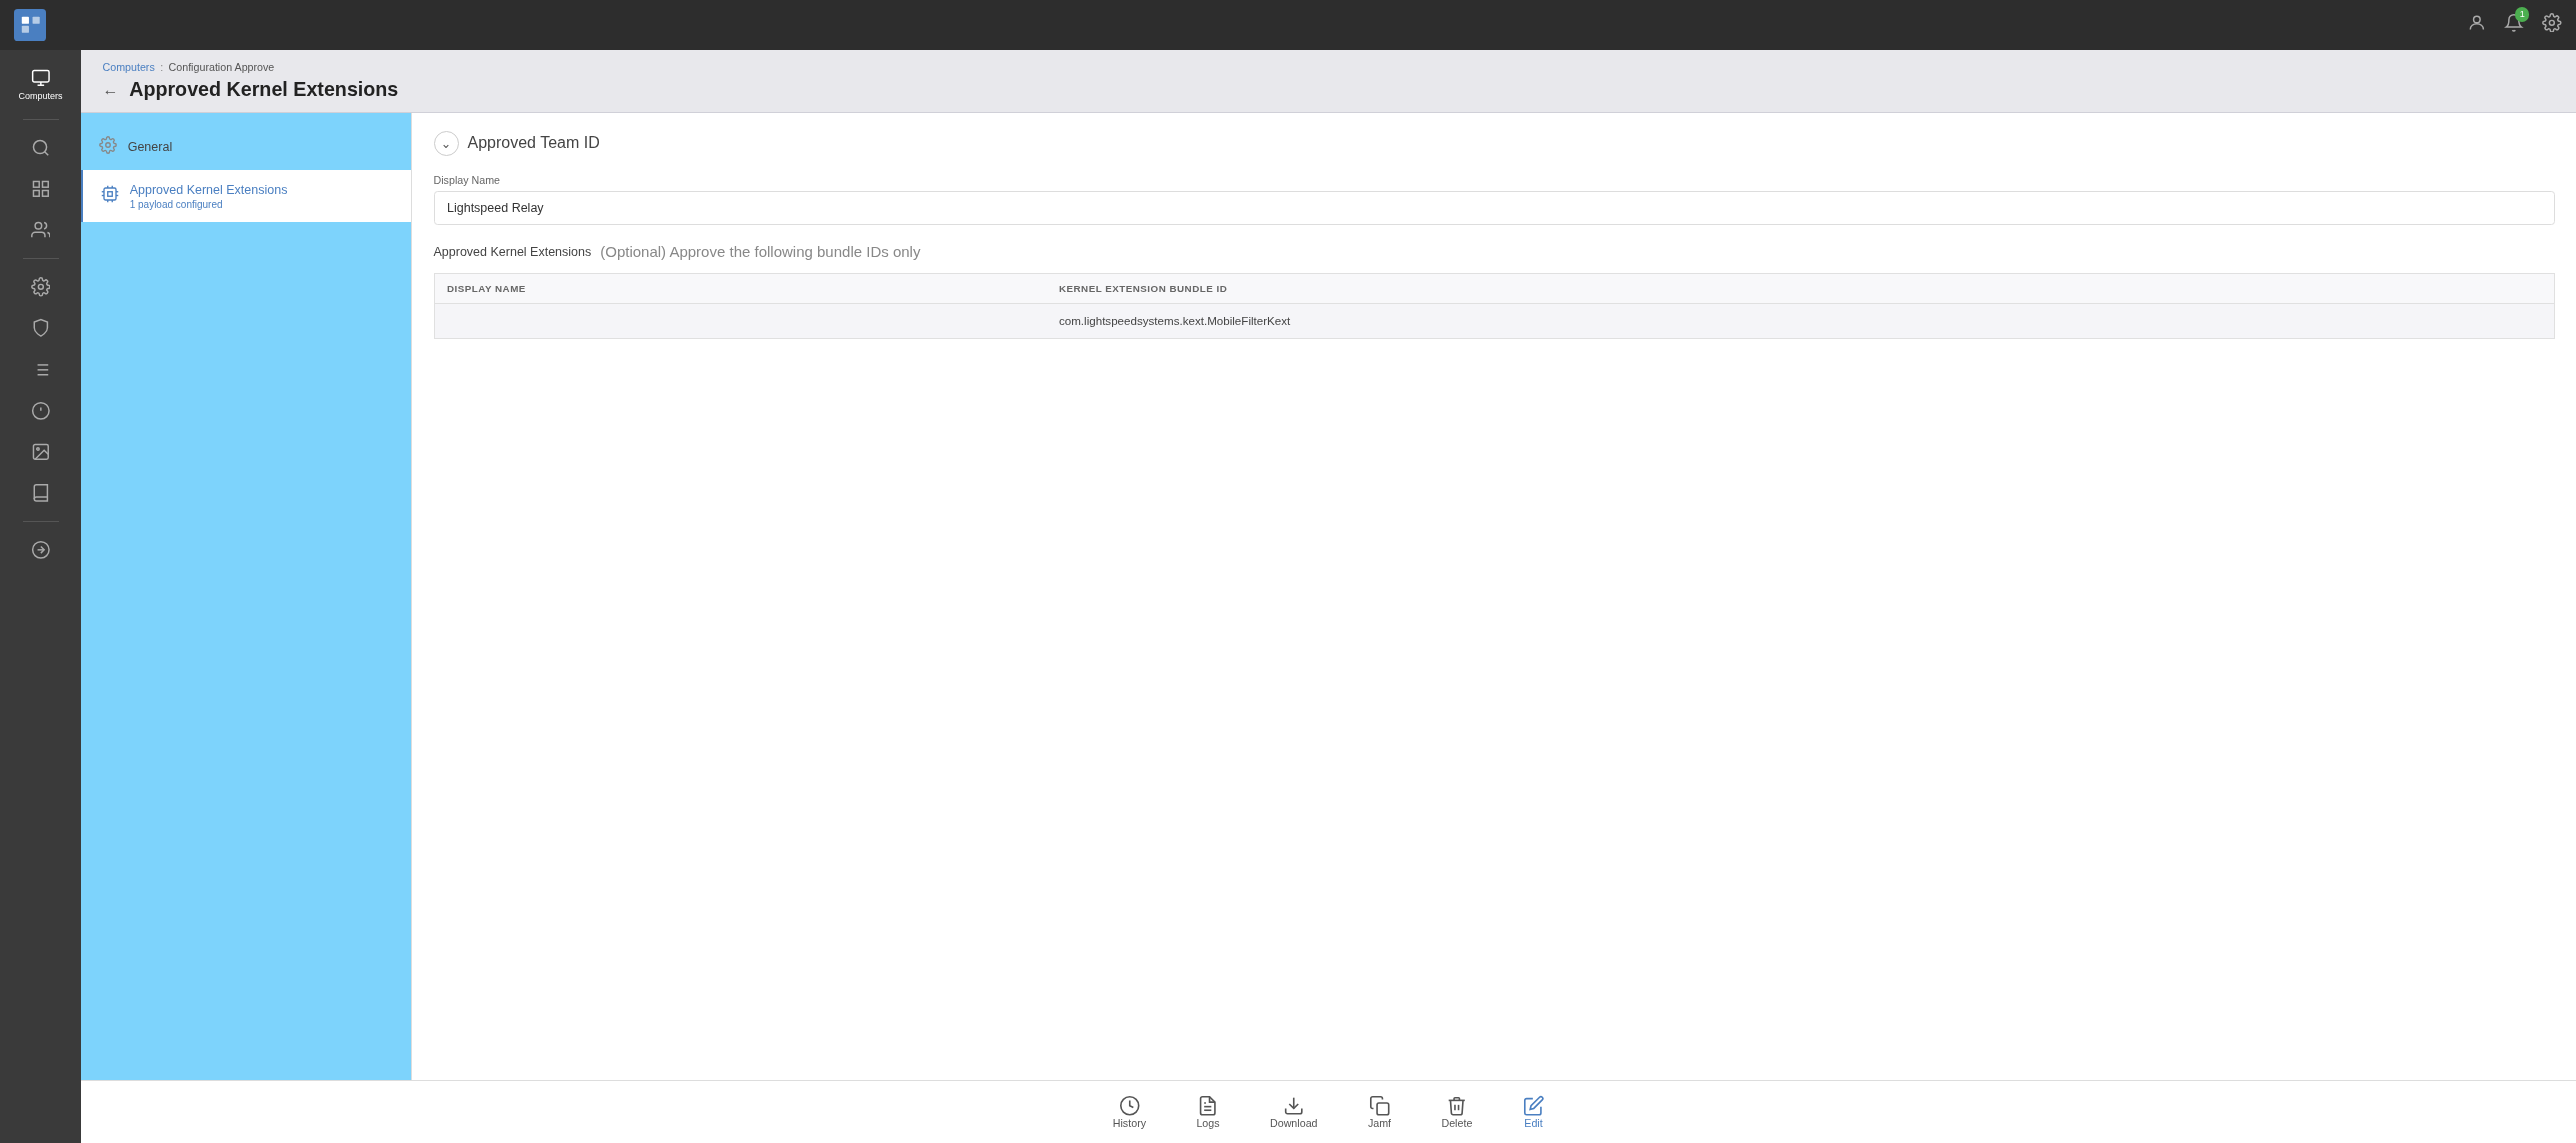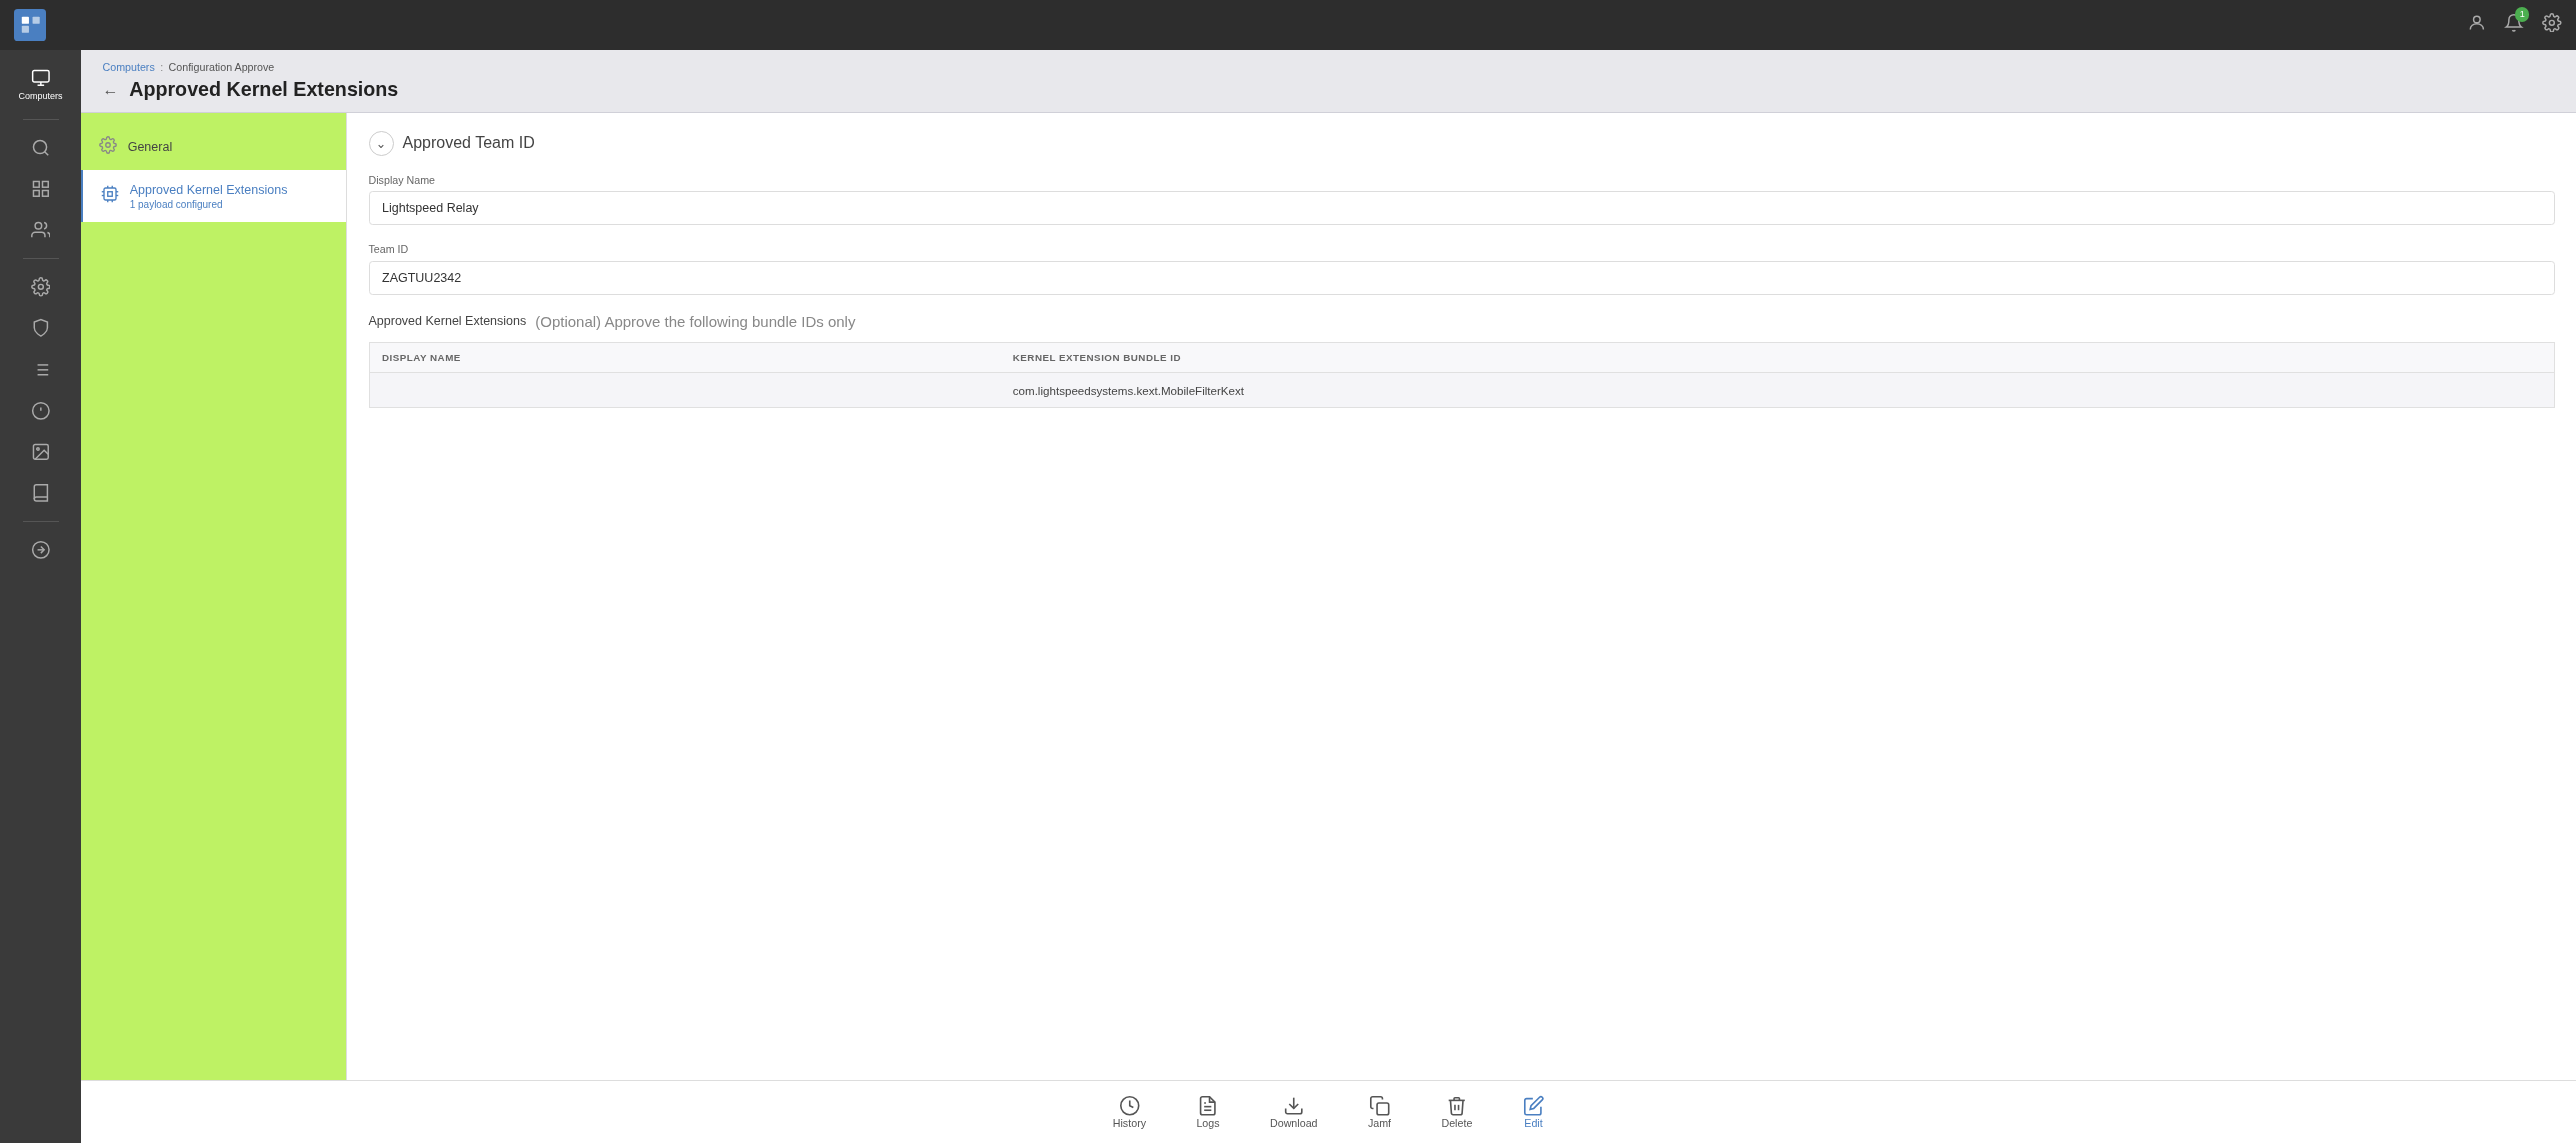--- a/index.html
+++ b/index.html
@@ -182,22 +182,22 @@
 
     
     .middle-section {
       display: flex;
       flex: 1;
       overflow: hidden;
     }
 
     
     .left-panel {
-      width: 266px;
-      background: #bef264;
+      width: 331px;
+      background: #7dd3fc;
       border-right: 0.9px solid #ddd;
       flex-shrink: 0;
       padding: 10.7px 0;
     }
     .left-panel-item {
       display: flex;
       align-items: center;
       gap: 10.7px;
       padding: 12.5px 18px;
       cursor: pointer;
@@ -541,24 +541,20 @@
         <div class="section-header">
           <button class="collapse-btn">⌄</button>
           <span class="section-title">Approved Team ID</span>
         </div>
 
         <div class="field-group">
           <div class="field-label">Display Name</div>
           <input class="field-input" type="text" value="Lightspeed Relay" style="">
         </div>
 
-        <div class="field-group">
-          <div class="field-label">Team ID</div>
-          <input class="field-input" type="text" value="ZAGTUU2342" style="">
-        </div>
 
         <div class="ke-section-label">
           <span class="ke-label">Approved Kernel Extensions</span>
           <span class="ke-optional">(Optional) Approve the following bundle IDs only</span>
         </div>
 
         <table class="ke-table">
           <thead>
             <tr>
               <th>DISPLAY NAME</th>

